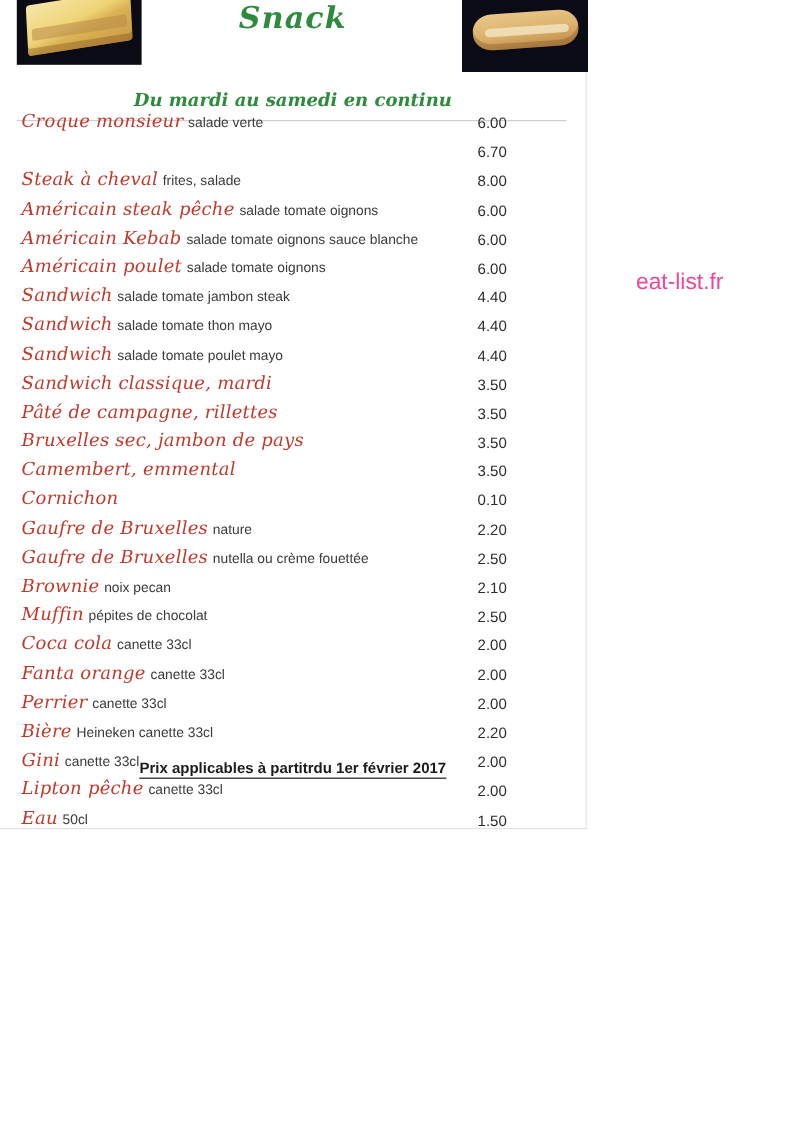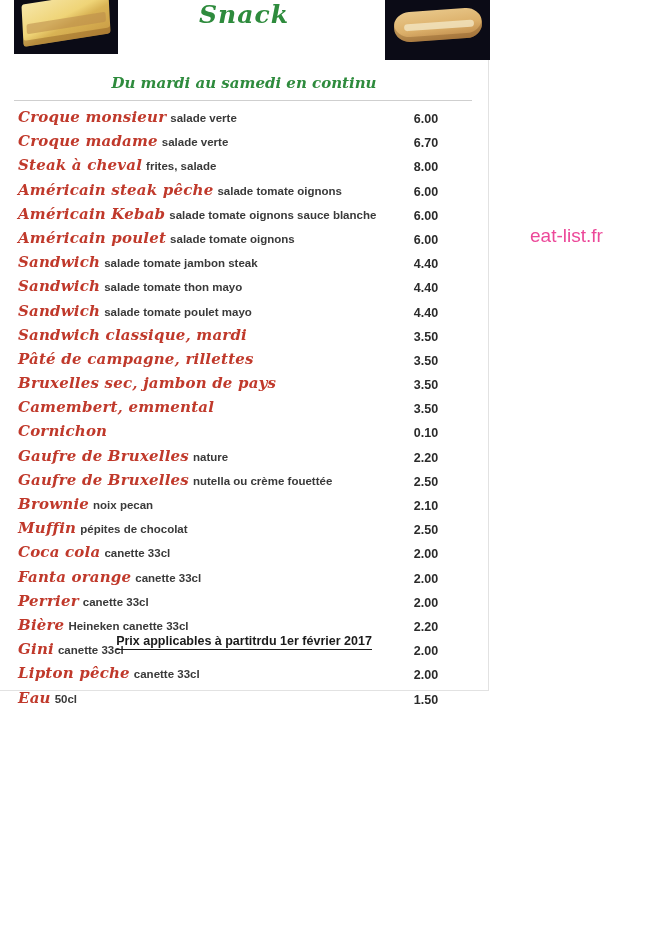--- a/index.html
+++ b/index.html
@@ -121,23 +121,22 @@
     top: 100px;
     width: 458px;
     height: 1px;
     background: #cfcfcf;
   }
 
   
   #items {
     position: absolute;
     left: 18px;
-    top: 108px;
+    top: 92px;
     width: 452px;
-    font-weight: bold;
   }
   .row {
     position: relative;
     height: 24.2px;
   }
   .name {
     position: absolute;
     left: 0;
     top: 0;
     white-space: nowrap;
@@ -153,21 +152,21 @@
     font-family: "Liberation Sans", sans-serif;
     font-size: 11.5px;
     color: #3a3a3a;
     margin-left: 4px;
   }
   .price {
     position: absolute;
     left: 380px;
     top: 4px;
     width: 56px;
-    text-align: center;
+    text-align: left;
     font-family: "Liberation Sans", sans-serif;
     font-size: 12.5px;
     color: #2b2b2b;
   }
   
   #items .row:nth-child(odd) .price { margin-top: 0px; }
 
   #footer-note {
     position: absolute;
     left: 0;
@@ -210,21 +209,20 @@
   <div id="subtitle">Du mardi au samedi en continu</div>
 
   <div id="rule-top"></div>
 
   <div id="items">
       <div class="row">
         <div class="name"><span class="main">Croque monsieur</span><span class="desc">salade verte</span></div>
         <div class="price">6.00</div>
       </div>
       <div class="row">
-        <div class="name"><span class="main">Croque madame</span><span class="desc">salade verte</span></div>
         <div class="price">6.70</div>
       </div>
       <div class="row">
         <div class="name"><span class="main">Steak à cheval</span><span class="desc">frites, salade</span></div>
         <div class="price">8.00</div>
       </div>
       <div class="row">
         <div class="name"><span class="main">Américain steak pêche</span><span class="desc">salade tomate oignons</span></div>
         <div class="price">6.00</div>
       </div>

